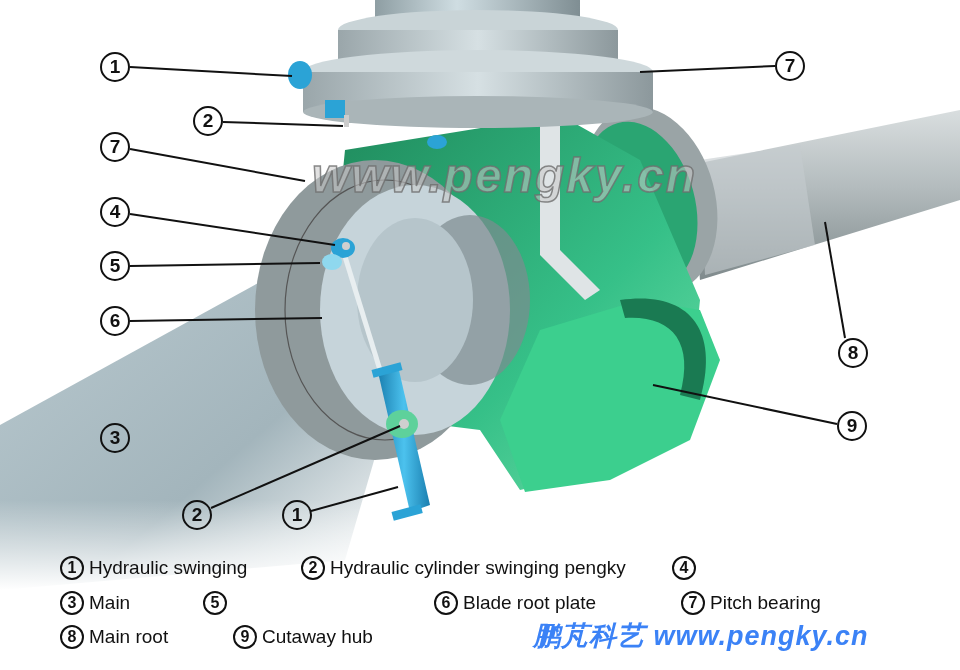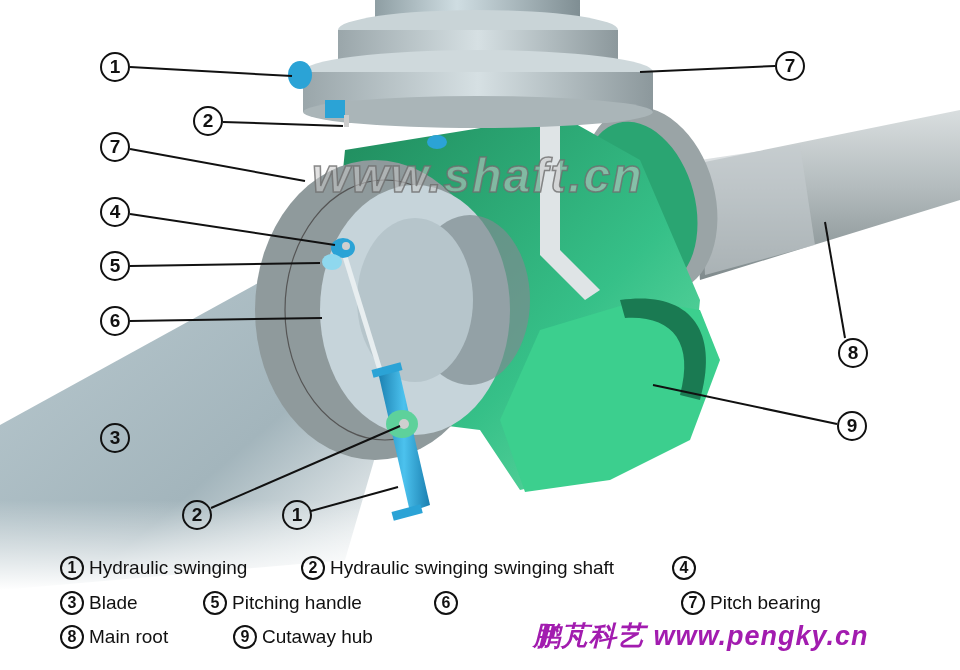--- a/index.html
+++ b/index.html
@@ -13,21 +13,21 @@
   .callout.transparent { background: transparent; }
   .watermark { position: absolute; left: 312px; top: 148px; font-family: "Liberation Sans", sans-serif;
                font-style: italic; font-weight: bold; font-size: 48px; letter-spacing: 2px;
                color: rgba(200,200,200,0.55); -webkit-text-stroke: 1.5px rgba(110,110,110,0.8); }
   .legend { position: absolute; left: 0; top: 548px; width: 960px; height: 122px; }
   .legend-item { position: absolute; display: flex; align-items: center; font-size: 19px; color: #111; white-space: nowrap; }
   .legend-num { width: 24px; height: 24px; border: 2px solid #111; border-radius: 50%; box-sizing: border-box;
                 display: inline-flex; align-items: center; justify-content: center; font-weight: bold; font-size: 16px;
                 margin-right: 5px; background: transparent; }
   .brand { position: absolute; left: 533px; top: 618px; font-size: 27px; font-style: italic; font-weight: bold;
-           color: #a21caf; letter-spacing: 1px; white-space: nowrap; }
+           color: #3b82f6; letter-spacing: 1px; white-space: nowrap; }
 </style>
 </head>
 <body>
 
 <svg id="canvas" viewBox="0 0 960 670" xmlns="http://www.w3.org/2000/svg">
   <defs>
     <linearGradient id="bladeGrad" x1="0" y1="0" x2="1" y2="1">
       <stop offset="0" stop-color="#b9c9cf"></stop>
       <stop offset="0.6" stop-color="#a3b5bc"></stop>
       <stop offset="1" stop-color="#ffffff"></stop>
@@ -114,21 +114,21 @@
     <line x1="130" y1="266" x2="320" y2="263"></line>
     <line x1="130" y1="321" x2="322" y2="318"></line>
     <line x1="211" y1="508" x2="400" y2="426"></line>
     <line x1="311" y1="511" x2="398" y2="487"></line>
     <line x1="775" y1="66" x2="640" y2="72"></line>
     <line x1="845" y1="338" x2="825" y2="222"></line>
     <line x1="837" y1="424" x2="653" y2="385"></line>
   </g>
 </svg>
 
-<div class="watermark">www.shaft.cn</div>
+<div class="watermark">www.pengky.cn</div>
 
 <div class="callout" style="left:115px;top:67px">1</div>
 <div class="callout" style="left:208px;top:121px">2</div>
 <div class="callout" style="left:115px;top:147px">7</div>
 <div class="callout" style="left:115px;top:212px">4</div>
 <div class="callout" style="left:115px;top:266px">5</div>
 <div class="callout" style="left:115px;top:321px">6</div>
 <div class="callout transparent" style="left:115px;top:438px">3</div>
 <div class="callout transparent" style="left:197px;top:515px">2</div>
 <div class="callout transparent" style="left:297px;top:515px">1</div>
@@ -136,35 +136,35 @@
 <div class="callout" style="left:853px;top:353px">8</div>
 <div class="callout" style="left:852px;top:426px">9</div>
 
 <div class="legend">
   <div class="legend-item" style="left:60px;top:8px">
     <span class="legend-num">1</span>
     <span>Hydraulic swinging</span>
   </div>
   <div class="legend-item" style="left:301px;top:8px">
     <span class="legend-num">2</span>
-    <span>Hydraulic swinging swinging shaft</span>
+    <span>Hydraulic cylinder swinging pengky</span>
   </div>
   <div class="legend-item" style="left:672px;top:8px">
     <span class="legend-num">4</span>
   </div>
   <div class="legend-item" style="left:60px;top:43px">
     <span class="legend-num">3</span>
-    <span>Blade</span>
+    <span>Main</span>
   </div>
   <div class="legend-item" style="left:203px;top:43px">
     <span class="legend-num">5</span>
-    <span>Pitching handle</span>
   </div>
   <div class="legend-item" style="left:434px;top:43px">
     <span class="legend-num">6</span>
+    <span>Blade root plate</span>
   </div>
   <div class="legend-item" style="left:681px;top:43px">
     <span class="legend-num">7</span>
     <span>Pitch bearing</span>
   </div>
   <div class="legend-item" style="left:60px;top:77px">
     <span class="legend-num">8</span>
     <span>Main root</span>
   </div>
   <div class="legend-item" style="left:233px;top:77px">

